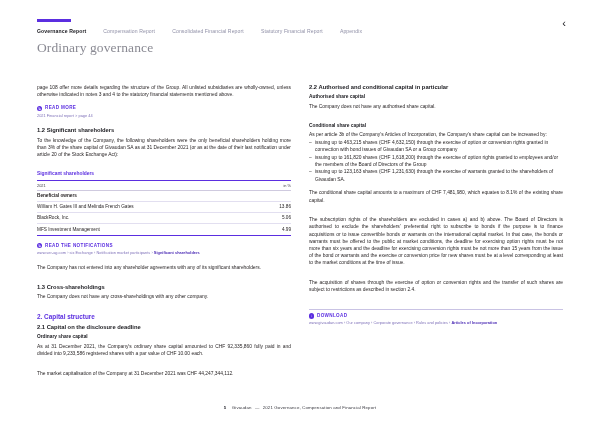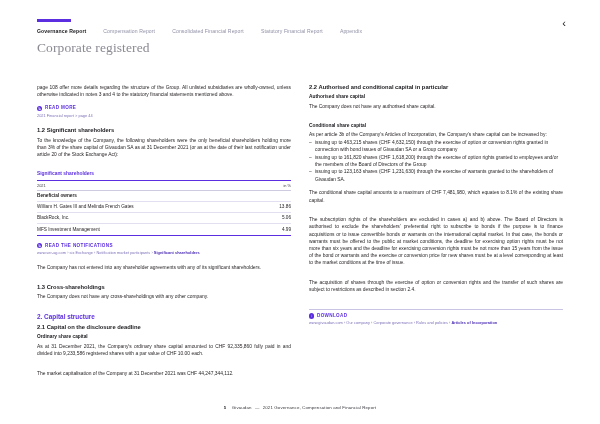--- a/index.html
+++ b/index.html
@@ -264,21 +264,21 @@
       <div class="nav-item">
         <span>Statutory Financial Report</span>
       </div>
       <div class="nav-item">
         <span>Appendix</span>
       </div>
     </div>
     <div class="nav-back">‹</div>
   </div>
 
-  <div class="page-title">Corporate registered</div>
+  <div class="page-title">Ordinary governance</div>
 
   <div class="columns">
 
     <div class="col">
 
       <p>page 108 offer more details regarding the structure of the Group. All unlisted subsidiaries are wholly-owned, unless otherwise indicated in notes 3 and 4 to the statutory financial statements mentioned above.</p>
 
       <div class="linkblock">
         <div class="line1">
           <span class="badge-icon">↳</span>

